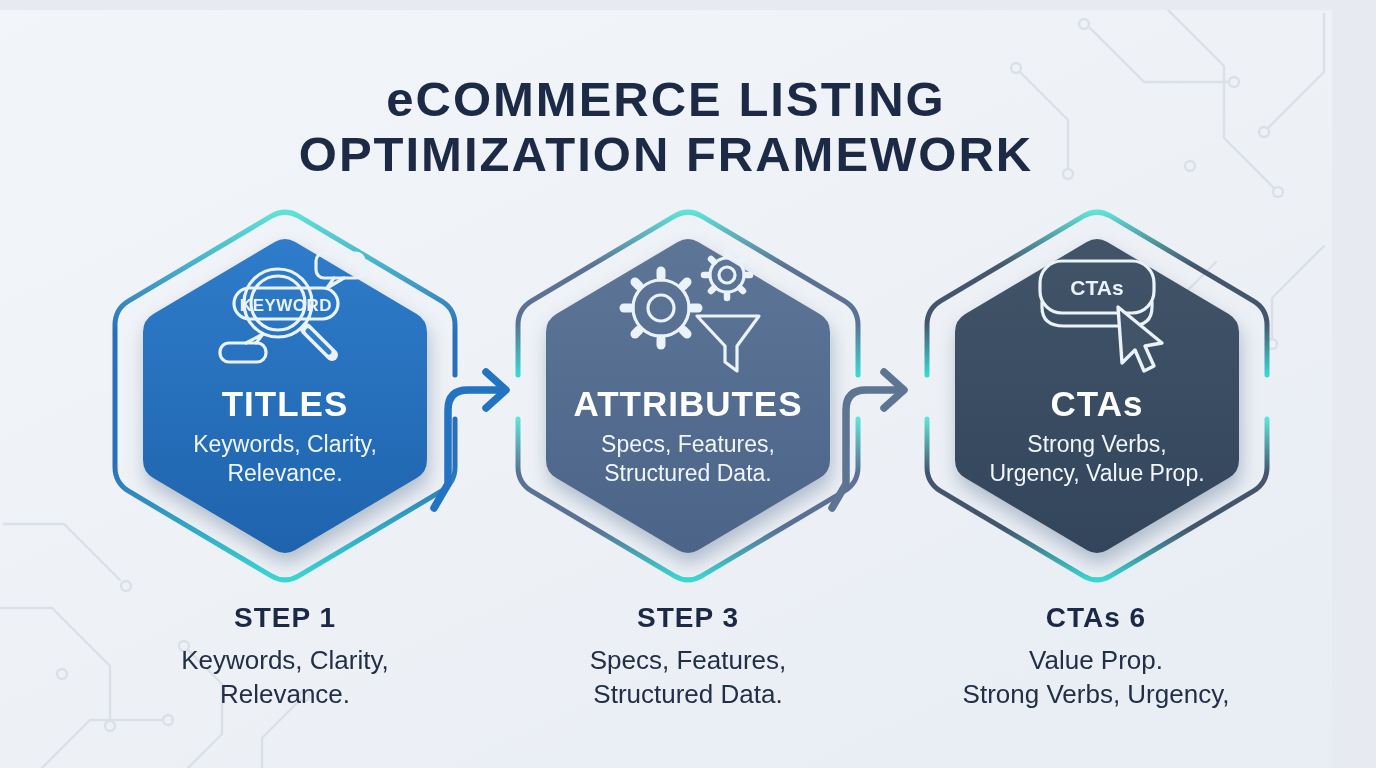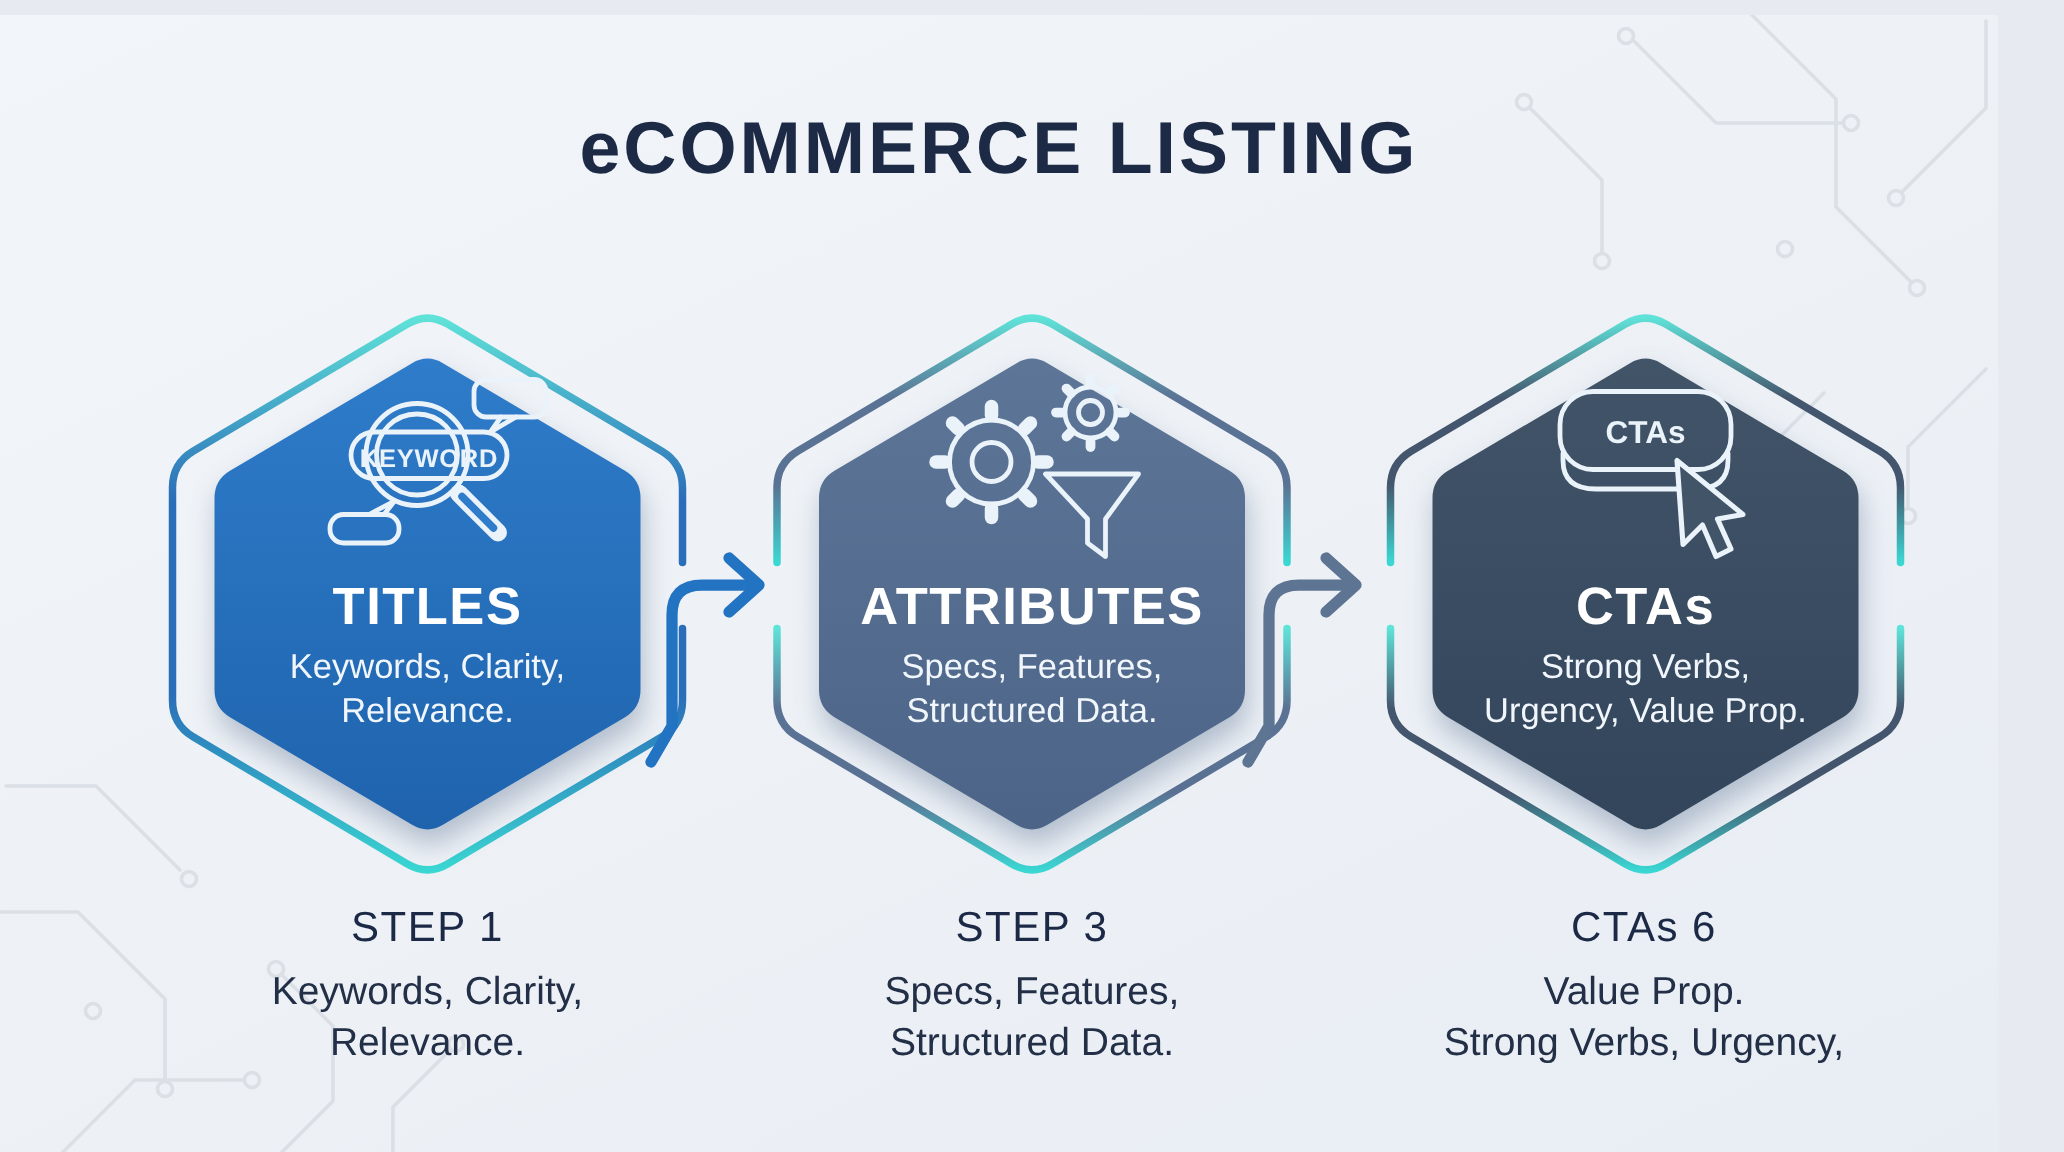--- a/index.html
+++ b/index.html
@@ -19,21 +19,21 @@
   }
   .hexunit{position:absolute;top:193px;width:350px;height:386px;}
   .hex-outline{fill:none;stroke-width:5;stroke-linecap:round;}
   .hex-body-shadow{filter:drop-shadow(2px 10px 9px rgba(40,70,110,.30));}
   .hex-name{font-family:"Liberation Sans",sans-serif;font-weight:bold;font-size:35px;letter-spacing:1px;}
   .hex-sub{font-family:"Liberation Sans",sans-serif;font-weight:500;font-size:23px;}
   .icon-stroke{fill:none;stroke:#eaf2fa;stroke-width:3.2;stroke-linecap:round;stroke-linejoin:round;}
   .arrow{position:absolute;top:350px;width:100px;height:160px;}
   .arrow path{fill:none;stroke-width:7.5;stroke-linecap:round;stroke-linejoin:round;}
   .footer{position:absolute;top:592px;width:380px;text-align:center;}
-  .footer-title{font-weight:normal;font-size:28px;letter-spacing:1px;color:#1b2946;margin-bottom:10px;}
+  .footer-title{font-weight:bold;font-size:28px;letter-spacing:1px;color:#1b2946;margin-bottom:10px;}
   .footer-desc{font-size:26px;line-height:1.3;color:#222f47;font-weight:500;}
 </style>
 </head>
 <body>
 
 <div class="canvas">
 
   <svg class="circuit" style="right:0;top:0;" width="360" height="340" viewBox="0 0 360 340">
     <path d="M 352 4 L 352 62 L 292 122"></path>
     <circle cx="292" cy="122" r="5"></circle>
@@ -61,20 +61,21 @@
     <circle cx="168" cy="232" r="5"></circle>
     <path d="M 180 288 L 222 246 L 222 196 L 188 162"></path>
     <circle cx="184" cy="158" r="5"></circle>
     <path d="M 262 288 L 262 250 L 300 212"></path>
     <circle cx="304" cy="208" r="5"></circle>
     <circle cx="62" cy="186" r="5"></circle>
   </svg>
 
   <div class="main-title">
     <div>eCOMMERCE LISTING</div>
+    <div>OPTIMIZATION FRAMEWORK</div>
   </div>
 
   <svg class="hexunit" style="left:110px;" viewBox="0 0 350 386">
     <defs>
       <linearGradient id="og1" x1="0" y1="0" x2="0" y2="1">
         <stop offset="0" stop-color="#5fe2d8"></stop>
         <stop offset="0.33" stop-color="#2a6db8"></stop>
         <stop offset="0.68" stop-color="#2a6db8"></stop>
         <stop offset="1" stop-color="#3bd7d3"></stop>
       </linearGradient>

